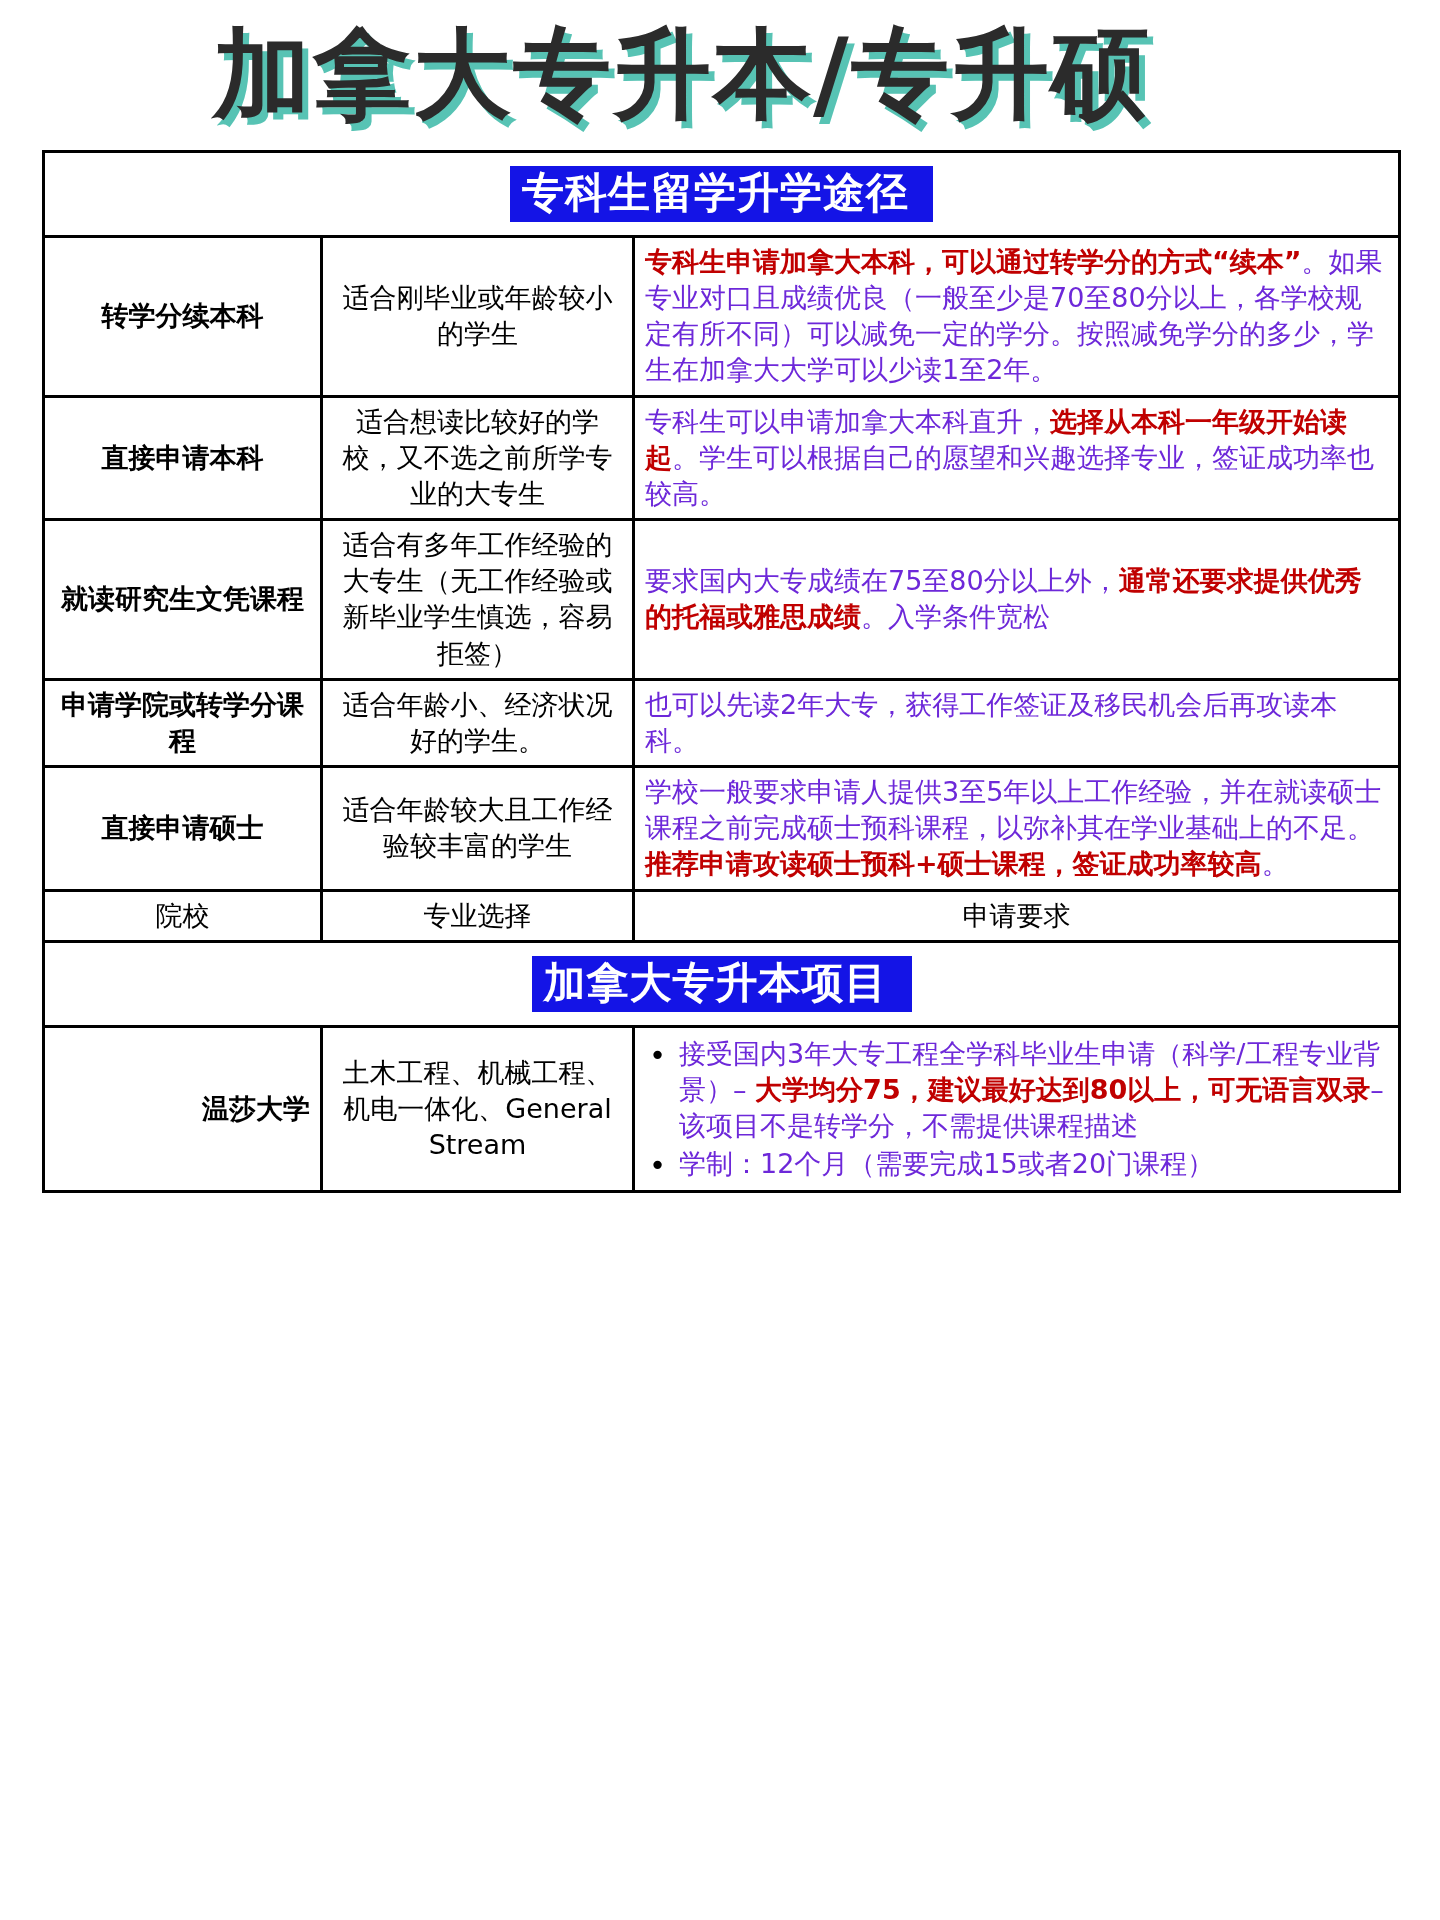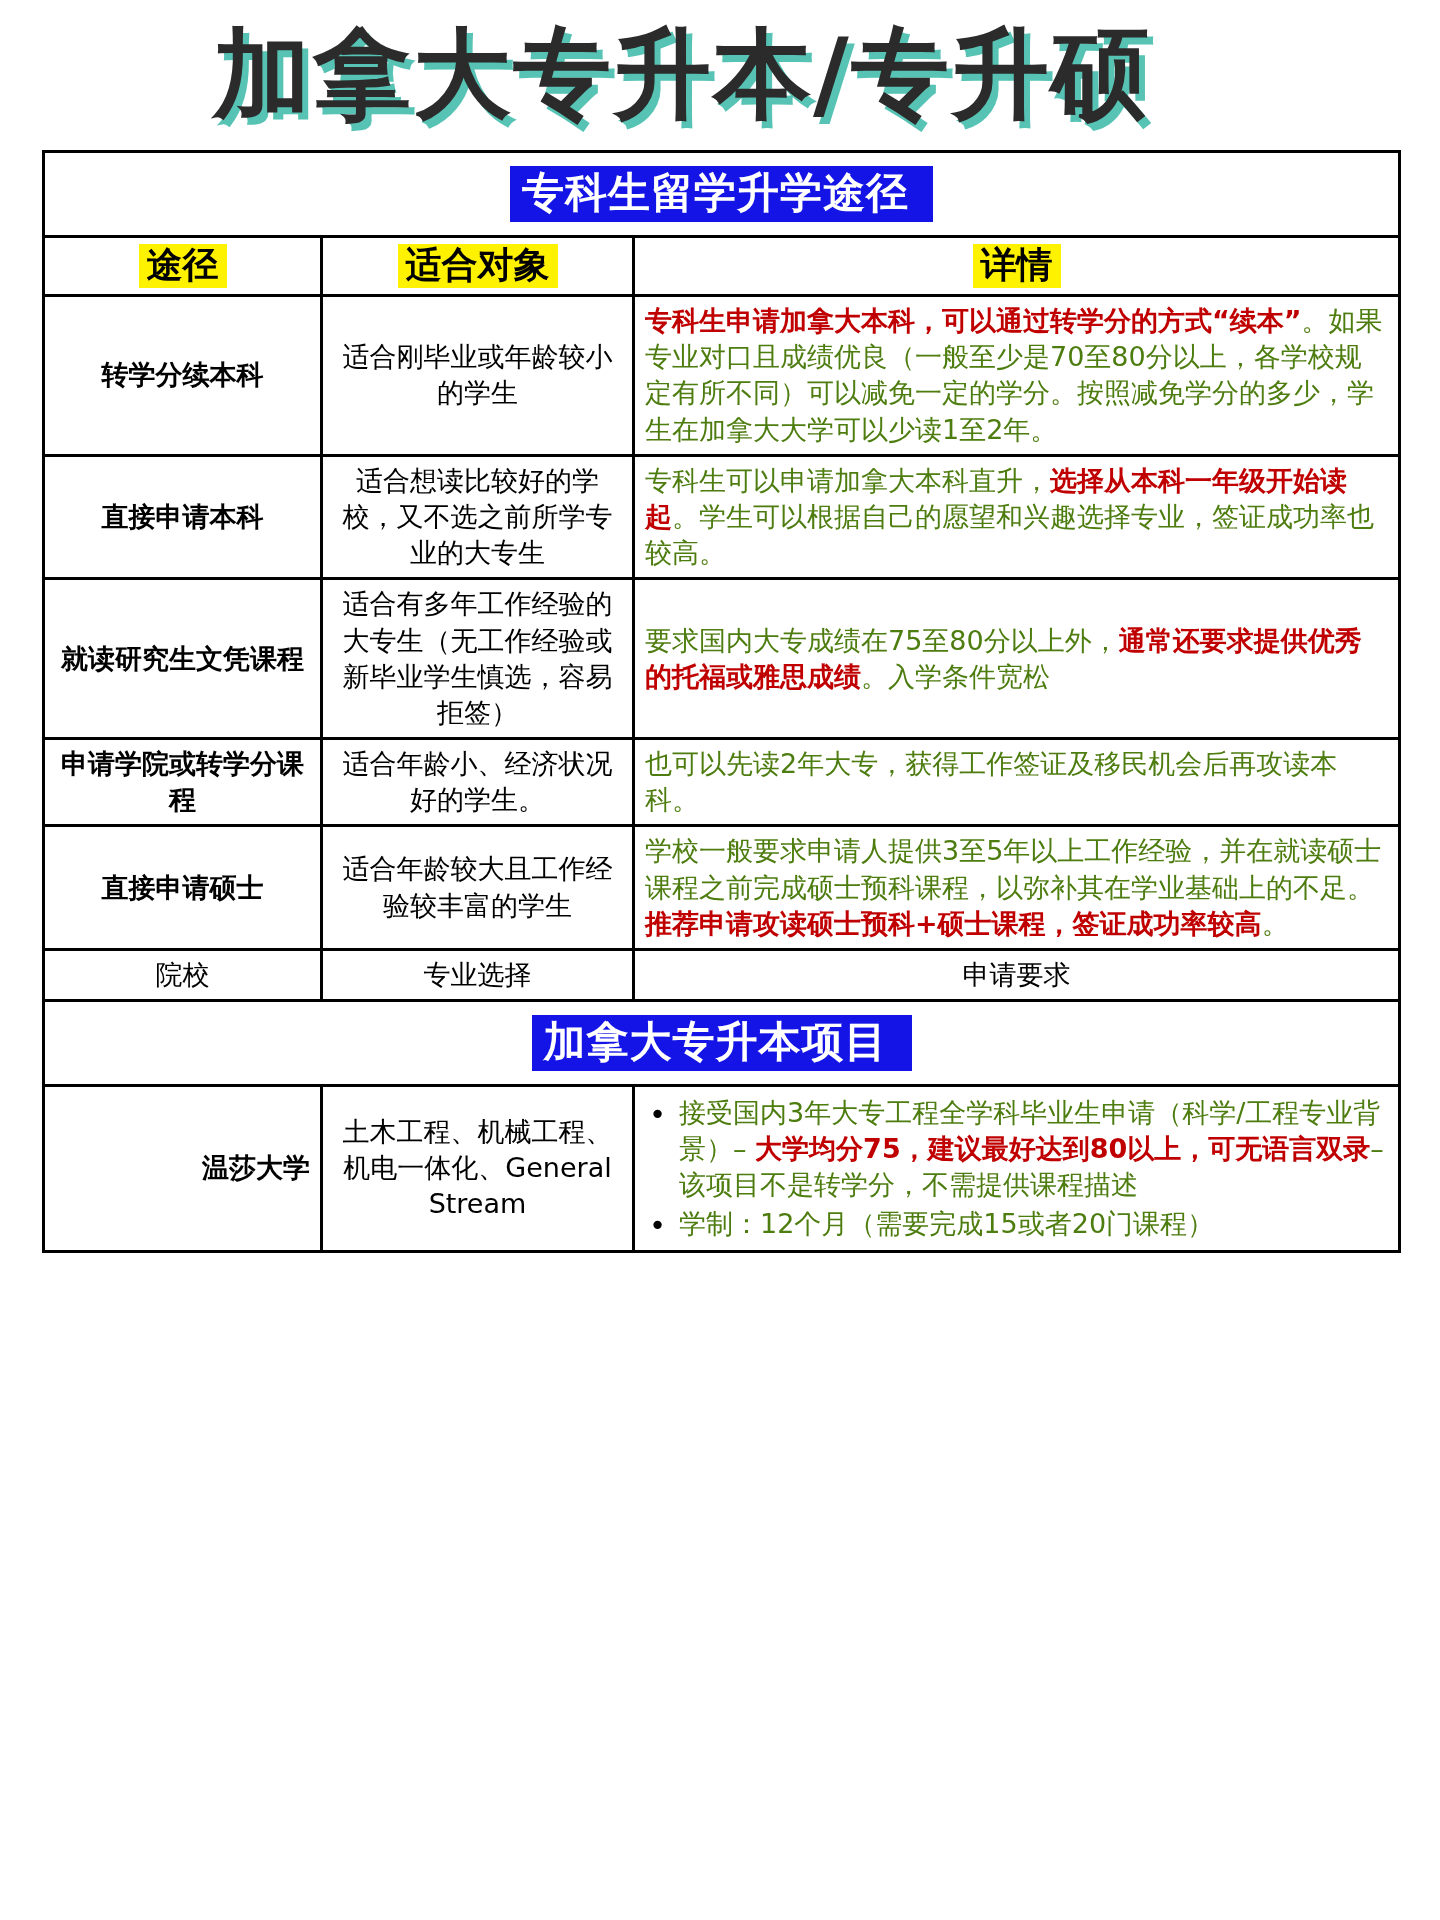--- a/index.html
+++ b/index.html
@@ -101,21 +101,21 @@
     line-height:1.38;
     color:#000;
   }
   .c-detail{
     text-align:left;
     font-size:30px;
     line-height:1.4;
     color:#000;
   }
   .red{color:#c00000;font-weight:bold;}
-  .blk{color:#4d7c0f;font-weight:normal;}
+  .blk{color:#6d28d9;font-weight:normal;}
 
   
   .colhead2{
     text-align:center;
     font-size:32px;
     line-height:1.2;
     color:#000;
     padding:14px 0 16px 0;
     font-weight:normal;
   }
@@ -160,31 +160,20 @@
         <col class="c3">
     </colgroup>
     <tbody>
 
       <tr>
         <td class="banner-cell" colspan="3">
           <span class="banner">专科生留学升学途径</span>
         </td>
       </tr>
 
-      <tr>
-        <td class="colhead">
-          <span class="hl">途径</span>
-        </td>
-        <td class="colhead">
-          <span class="hl">适合对象</span>
-        </td>
-        <td class="colhead">
-          <span class="hl">详情</span>
-        </td>
-      </tr>
 
       <tr>
         <td class="c-route">转学分续本科</td>
         <td class="c-target">适合刚毕业或年龄较小的学生</td>
         <td class="c-detail"><span class="red">专科生申请加拿大本科，可以通过转学分的方式“续本”</span><span class="blk">。如果专业对口且成绩优良（一般至少是70至80分以上，各学校规定有所不同）可以减免一定的学分。按照减免学分的多少，学生在加拿大大学可以少读1至2年。</span></td>
       </tr>
       <tr>
         <td class="c-route">直接申请本科</td>
         <td class="c-target">适合想读比较好的学校，又不选之前所学专业的大专生</td>
         <td class="c-detail"><span class="blk">专科生可以申请加拿大本科直升，</span><span class="red">选择从本科一年级开始读起</span><span class="blk">。学生可以根据自己的愿望和兴趣选择专业，签证成功率也较高。</span></td>

